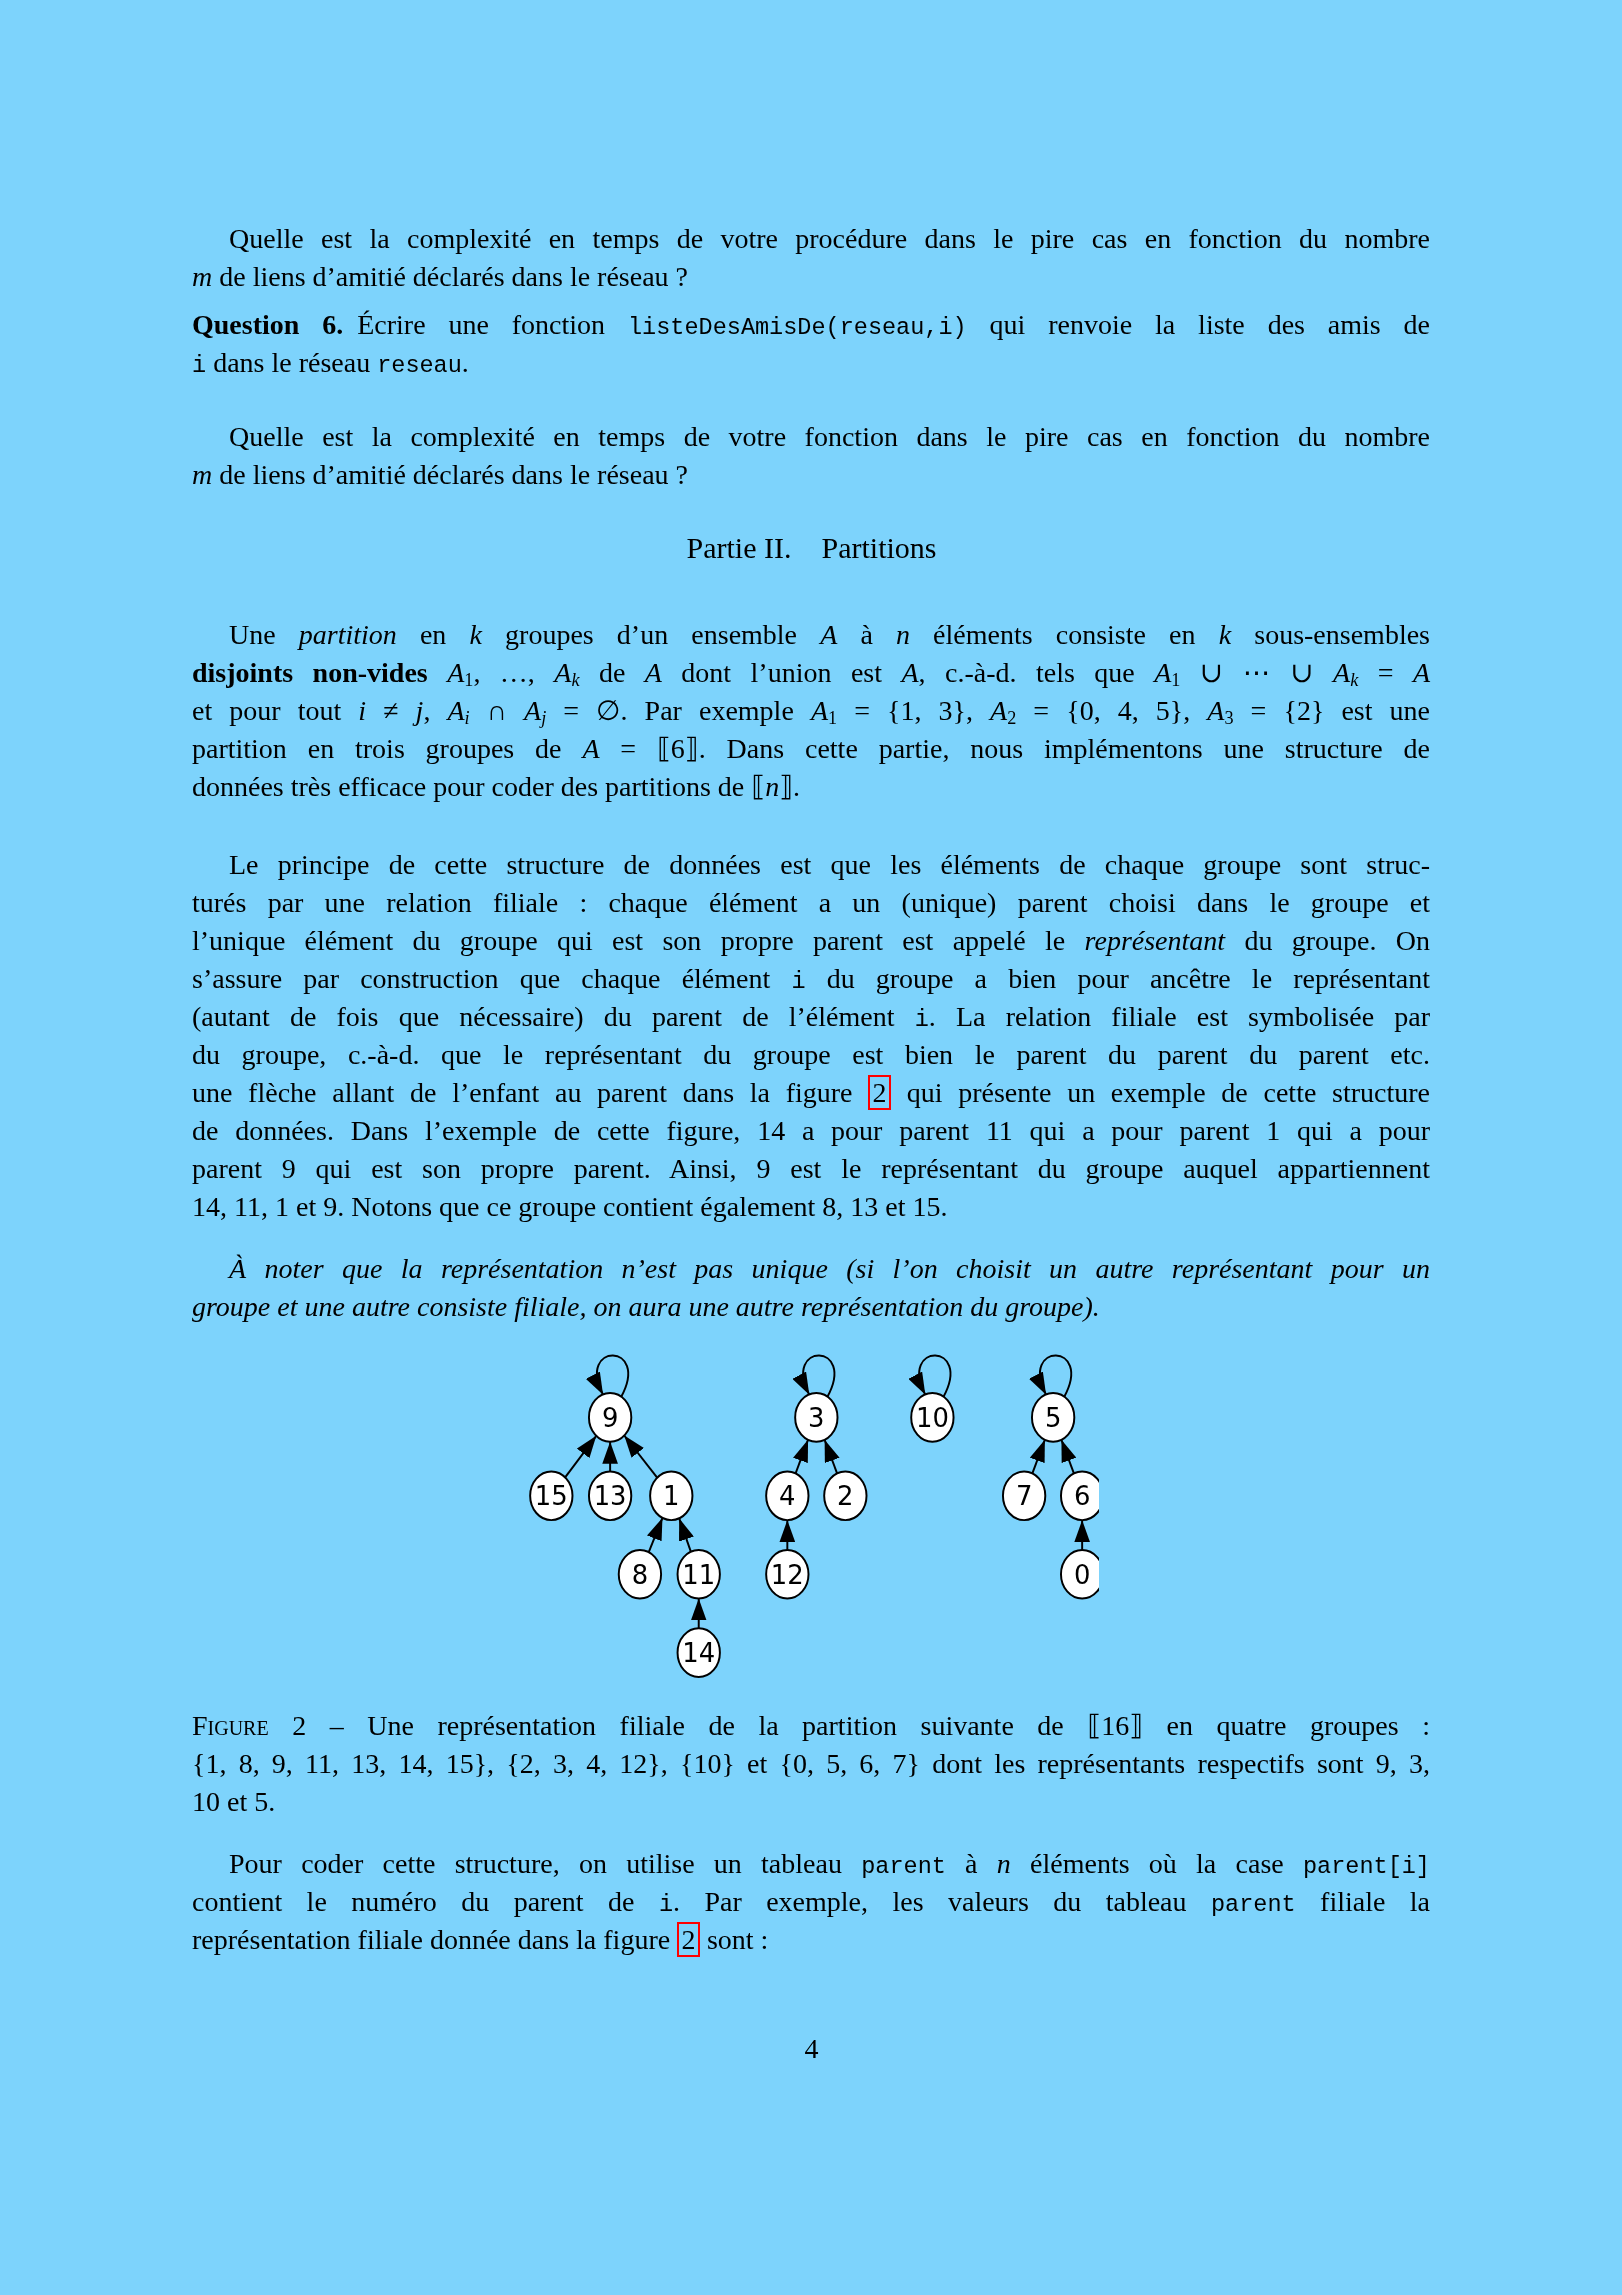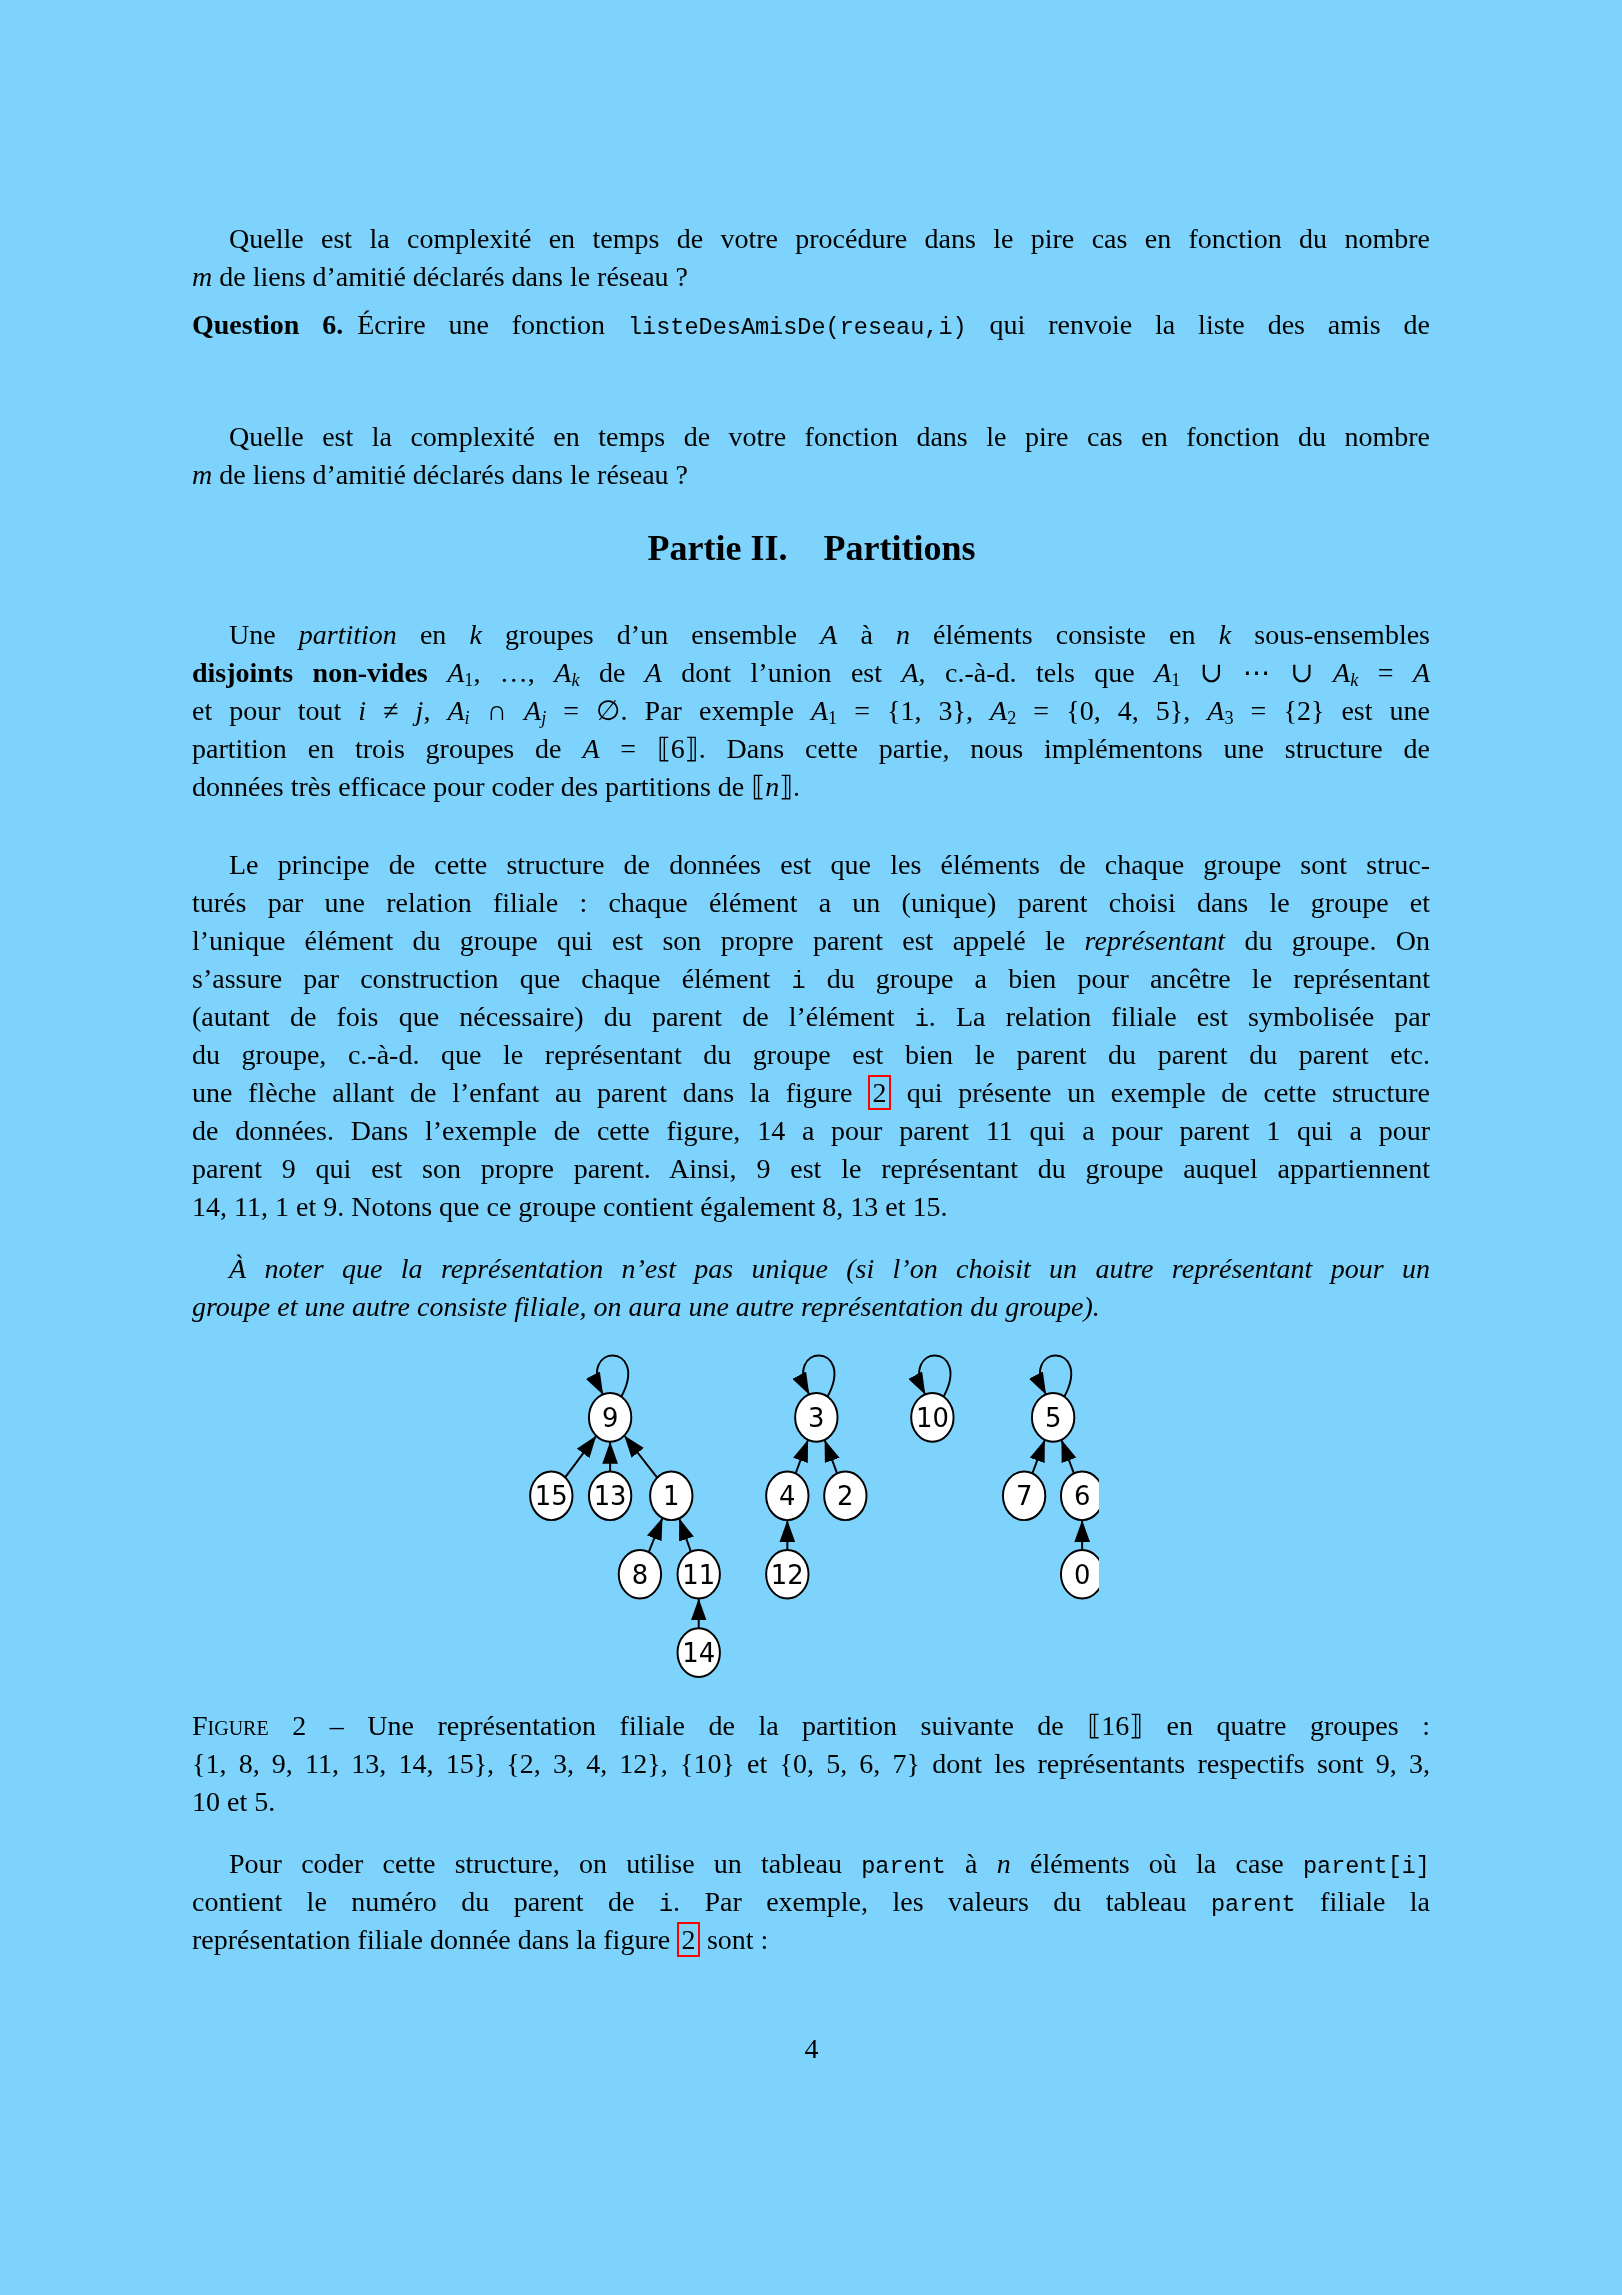--- a/index.html
+++ b/index.html
@@ -23,22 +23,22 @@
     text-align:justify;
     text-align-last:justify;
     white-space:nowrap;
   }
   .line.last{ text-align-last:left; }
   .line.indent{ text-indent:37px; }
   .heading{
     position:absolute;
     left:0;width:100%;
     text-align:center;
-    font-weight:bold;
-    font-size:36px;
+    font-weight:normal;
+    font-size:30px;
     line-height:44px;
   }
   .pagenum{
     position:absolute;
     left:0;width:100%;
     text-align:center;
     font-size:28px;
   }
   .seg-n{}
   .seg-i{ font-style:italic; }
@@ -63,20 +63,21 @@
 <body>
 
 <div class="page">
   <div id="content">
       <div class="para" style="top: 220px;">
         <div class="line indent"><span class="seg-n">Quelle est la complexité en temps de votre procédure dans le pire cas en fonction du nombre</span></div>
         <div class="line last"><span class="seg-i">m</span><span class="seg-n"> de liens d’amitié déclarés dans le réseau ?</span></div>
       </div>
       <div class="para" style="top: 306px;">
         <div class="line"><span class="seg-b">Question 6.</span><span class="seg-n"> Écrire une fonction </span><span class="seg-m">listeDesAmisDe(reseau,i)</span><span class="seg-n"> qui renvoie la liste des amis de</span></div>
+        <div class="line last"><span class="seg-m">i</span><span class="seg-n"> dans le réseau </span><span class="seg-m">reseau</span><span class="seg-n">.</span></div>
       </div>
       <div class="para" style="top: 418px;">
         <div class="line indent"><span class="seg-n">Quelle est la complexité en temps de votre fonction dans le pire cas en fonction du nombre</span></div>
         <div class="line last"><span class="seg-i">m</span><span class="seg-n"> de liens d’amitié déclarés dans le réseau ?</span></div>
       </div>
       <div class="heading" style="top: 526px;">Partie II. Partitions</div>
       <div class="para" style="top: 616px;">
         <div class="line indent"><span class="seg-n">Une </span><span class="seg-i">partition</span><span class="seg-n"> en </span><span class="seg-i">k</span><span class="seg-n"> groupes d’un ensemble </span><span class="seg-i">A</span><span class="seg-n"> à </span><span class="seg-i">n</span><span class="seg-n"> éléments consiste en </span><span class="seg-i">k</span><span class="seg-n"> sous-ensembles</span></div>
         <div class="line"><span class="seg-b">disjoints non-vides </span><span class="seg-i">A</span><span class="seg-sub">1</span><span class="seg-n">, …, </span><span class="seg-i">A</span><span class="seg-isub">k</span><span class="seg-n"> de </span><span class="seg-i">A</span><span class="seg-n"> dont l’union est </span><span class="seg-i">A</span><span class="seg-n">, c.-à-d. tels que </span><span class="seg-i">A</span><span class="seg-sub">1</span><span class="seg-n"> ∪ ⋯ ∪ </span><span class="seg-i">A</span><span class="seg-isub">k</span><span class="seg-n"> = </span><span class="seg-i">A</span></div>
         <div class="line"><span class="seg-n">et pour tout </span><span class="seg-i">i</span><span class="seg-n"> ≠ </span><span class="seg-i">j</span><span class="seg-n">, </span><span class="seg-i">A</span><span class="seg-isub">i</span><span class="seg-n"> ∩ </span><span class="seg-i">A</span><span class="seg-isub">j</span><span class="seg-n"> = ∅. Par exemple </span><span class="seg-i">A</span><span class="seg-sub">1</span><span class="seg-n"> = {1, 3}, </span><span class="seg-i">A</span><span class="seg-sub">2</span><span class="seg-n"> = {0, 4, 5}, </span><span class="seg-i">A</span><span class="seg-sub">3</span><span class="seg-n"> = {2} est une</span></div>

